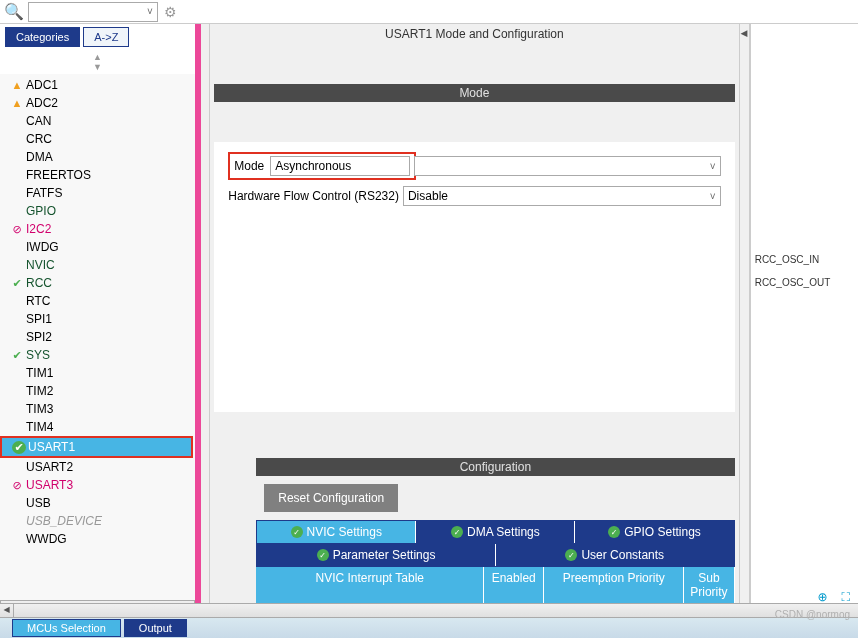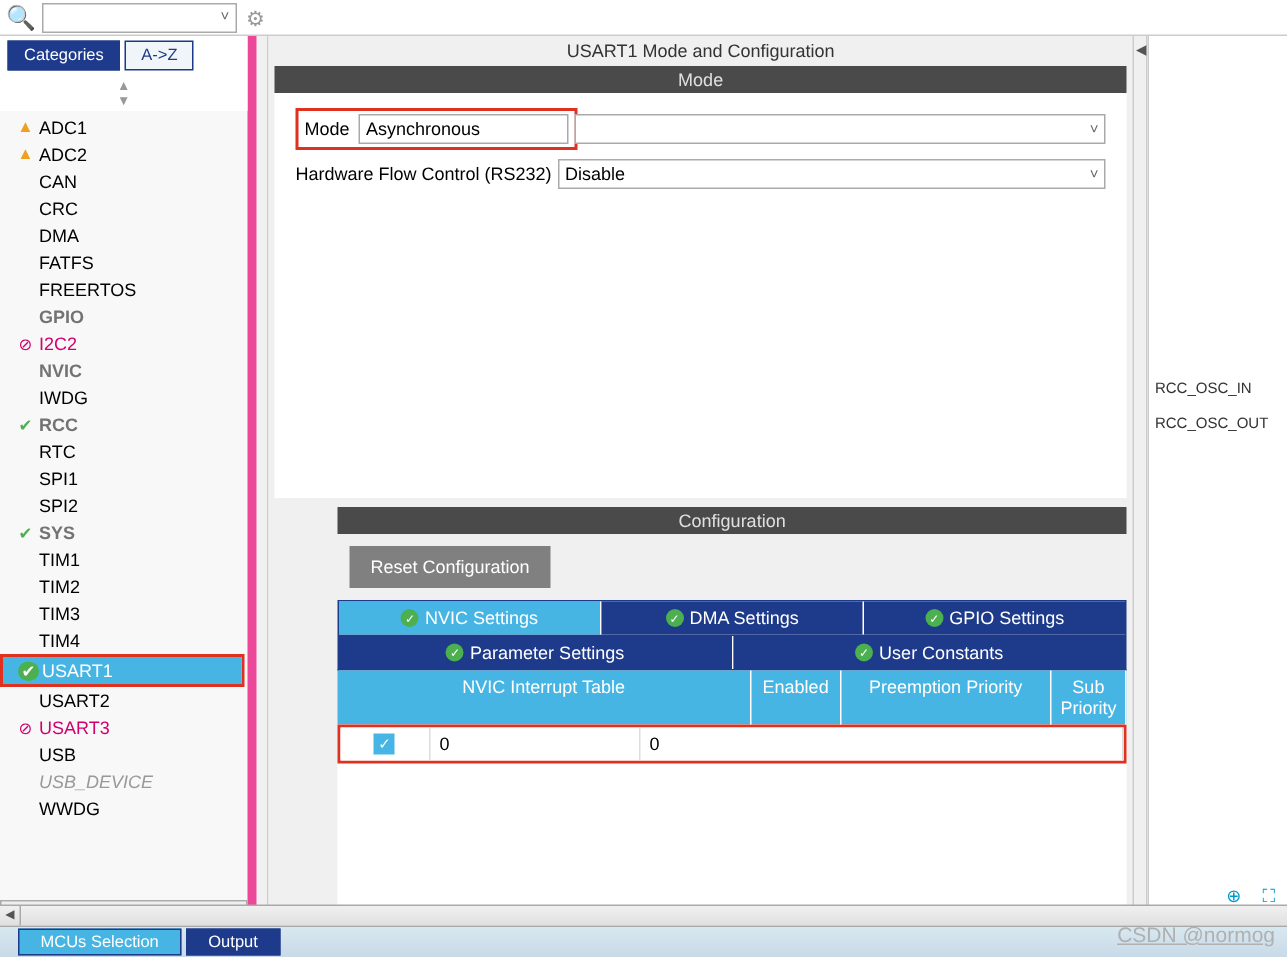--- a/index.html
+++ b/index.html
@@ -23,48 +23,48 @@
 .scroll-arrow.bottom { bottom: 0; }
 
 .tree-list { flex: 1; overflow: hidden; padding: 2px 0; }
 .tree-item { display: flex; align-items: center; height: 18px; padding: 0 4px 0 10px; cursor: pointer; }
 .tree-item.selected { background: #47b5e4; color: #fff; }
 .tree-item .ticon { width: 14px; text-align: center; font-size: 11px; margin-right: 2px; }
 .tree-item .label { flex: 1; }
 .warn-i { color: #f0a020; }
 .ban-i { color: #d1006c; }
 .check-i { color: #4caf50; }
-.green-text { color: #737373; font-weight: bold; }
+.green-text { color: #14532d; }
 .pink-text { color: #d1006c; }
 .italic-grey { color: #999; font-style: italic; }
 
 .red-box-side { border: 2px solid #e03020; margin-right: 2px; }
 
-.center-panel { flex: 1; background: #f0f0f0; display: flex; flex-direction: column; padding: 0 4px; position: relative; }
+.center-panel { flex: 1; background: #f0f0f0; display: flex; flex-direction: column; padding: 0 4px; position: relative; gap: 40px; }
 .center-title { text-align: center; padding: 3px 0; font-size: 12px; color: #333; }
 .section-header { background: #4a4a4a; color: #e0e0e0; text-align: center; padding: 2px 0; font-size: 12px; }
 
 .mode-section { background: #fff; padding: 10px 14px; min-height: 270px; }
 .form-row { display: flex; align-items: center; margin-bottom: 6px; }
 .form-label { width: auto; margin-right: 4px; white-space: nowrap; }
 .red-box-mode { border: 2px solid #e03020; padding: 2px 4px; display: flex; align-items: center; }
 .red-box-mode .form-label { margin-right: 6px; }
 .form-select { border: 1px solid #aaa; height: 20px; padding: 1px 4px; display: flex; align-items: center; justify-content: space-between; flex: 1; background: #fff; }
 
 .config-section { margin-top: 6px; padding-left: 42px; }
 .reset-btn { background: #808080; color: #fff; border: none; padding: 7px 14px; margin: 8px 0 8px 8px; font-size: 12px; cursor: pointer; }
 .settings-tabs { display: flex; border: 1px solid #1e3a8a; }
 .settings-tab { flex: 1; background: #1e3a8a; color: #fff; text-align: center; padding: 4px 0; border-right: 1px solid #fff; display: flex; align-items: center; justify-content: center; gap: 4px; }
 .settings-tab:last-child { border-right: none; }
 .settings-tab.active { background: #47b5e4; }
 .settings-tabs.row2 { border-top: none; }
 .check-circle { width: 12px; height: 12px; border-radius: 50%; background: #4caf50; display: inline-flex; align-items: center; justify-content: center; color: #fff; font-size: 8px; }
 .nvic-header { display: flex; background: #47b5e4; color: #fff; }
 .nvic-header > div { padding: 4px 6px; border-right: 1px solid #fff; text-align: center; }
-.col-name { width: 276px; text-align: right; }
+.col-name { width: 228px; text-align: right; }
 .col-enabled { width: 60px; }
 .col-preempt { width: 140px; }
 .col-sub { flex: 1; }
 .nvic-row-wrap { border: 2px solid #e03020; }
 .nvic-row { display: flex; background: #fff; }
 .nvic-row > div { padding: 4px 6px; border-right: 1px solid #ddd; }
 .nvic-row .col-name { border-left: none; }
 .checkbox { width: 14px; height: 14px; background: #47b5e4; display: inline-flex; align-items: center; justify-content: center; color: #fff; font-size: 10px; margin: 0 auto; }
 .col-enabled-cell { display: flex; justify-content: center; align-items: center; width: 60px; }
 .nvic-table-area { background: #fff; min-height: 130px; }
@@ -75,21 +75,21 @@
 .expand-arrow-cell { width: 12px; background: #f0f0f0; border-left: 1px solid #ccc; border-right: 1px solid #ccc; position: relative; }
 .expand-arrow-cell::after { content: "◀"; position: absolute; top: 4px; left: 1px; font-size: 9px; color: #555; }
 .collapse-cell { width: 10px; background: #f0f0f0; border-right: 1px solid #ccc; }
 
 .bottom-tabs { position: absolute; bottom: 0; left: 0; right: 0; border-top: 1px solid #aaa; }
 .bottom-scroll-bar { height: 14px; background: linear-gradient(#f0f0f0,#e0e0e0); border-bottom: 1px solid #aaa; display: flex; }
 .bottom-scroll-bar .arrow-l { width: 14px; border-right: 1px solid #aaa; text-align: center; font-size: 8px; color: #555; line-height: 12px; }
 .bottom-tabs-row { display: flex; background: linear-gradient(#d8e8f0, #c8dae8); height: 20px; align-items: center; padding-left: 12px; }
 .bottom-tab { padding: 2px 14px; background: #47b5e4; color: #fff; border: 1px solid #1e3a8a; font-size: 11px; margin-right: 3px; }
 .bottom-tab.dark { background: #1e3a8a; }
-.watermark { position: absolute; bottom: 7px; right: 8px; font-size: 14px; color: #b0b0b0; text-decoration: underline; }
+.watermark { position: absolute; bottom: 18px; right: 8px; font-size: 10px; color: #b0b0b0; }
 </style>
 </head>
 <body>
 
 <div class="topbar">
   <span class="search-icon">🔍</span>
   <div class="search-box">
     <span></span>
       <span class="chevron-v">˅</span>
   </div>
@@ -121,41 +121,41 @@
         <div class="tree-item">
           <span class="ticon"></span>
           <span class="label ">CRC</span>
         </div>
         <div class="tree-item">
           <span class="ticon"></span>
           <span class="label ">DMA</span>
         </div>
         <div class="tree-item">
           <span class="ticon"></span>
+          <span class="label ">FREERTOS</span>
+        </div>
+        <div class="tree-item">
+          <span class="ticon"></span>
           <span class="label ">FATFS</span>
-        </div>
-        <div class="tree-item">
-          <span class="ticon"></span>
-          <span class="label ">FREERTOS</span>
         </div>
         <div class="tree-item">
           <span class="ticon"></span>
           <span class="label green-text">GPIO</span>
         </div>
         <div class="tree-item">
           <span class="ticon ban-i">⊘</span>
           <span class="label pink-text">I2C2</span>
         </div>
         <div class="tree-item">
           <span class="ticon"></span>
+          <span class="label ">IWDG</span>
+        </div>
+        <div class="tree-item">
+          <span class="ticon"></span>
           <span class="label green-text">NVIC</span>
-        </div>
-        <div class="tree-item">
-          <span class="ticon"></span>
-          <span class="label ">IWDG</span>
         </div>
         <div class="tree-item">
           <span class="ticon check-i">✔</span>
           <span class="label green-text">RCC</span>
         </div>
         <div class="tree-item">
           <span class="ticon"></span>
           <span class="label ">RTC</span>
         </div>
         <div class="tree-item">

